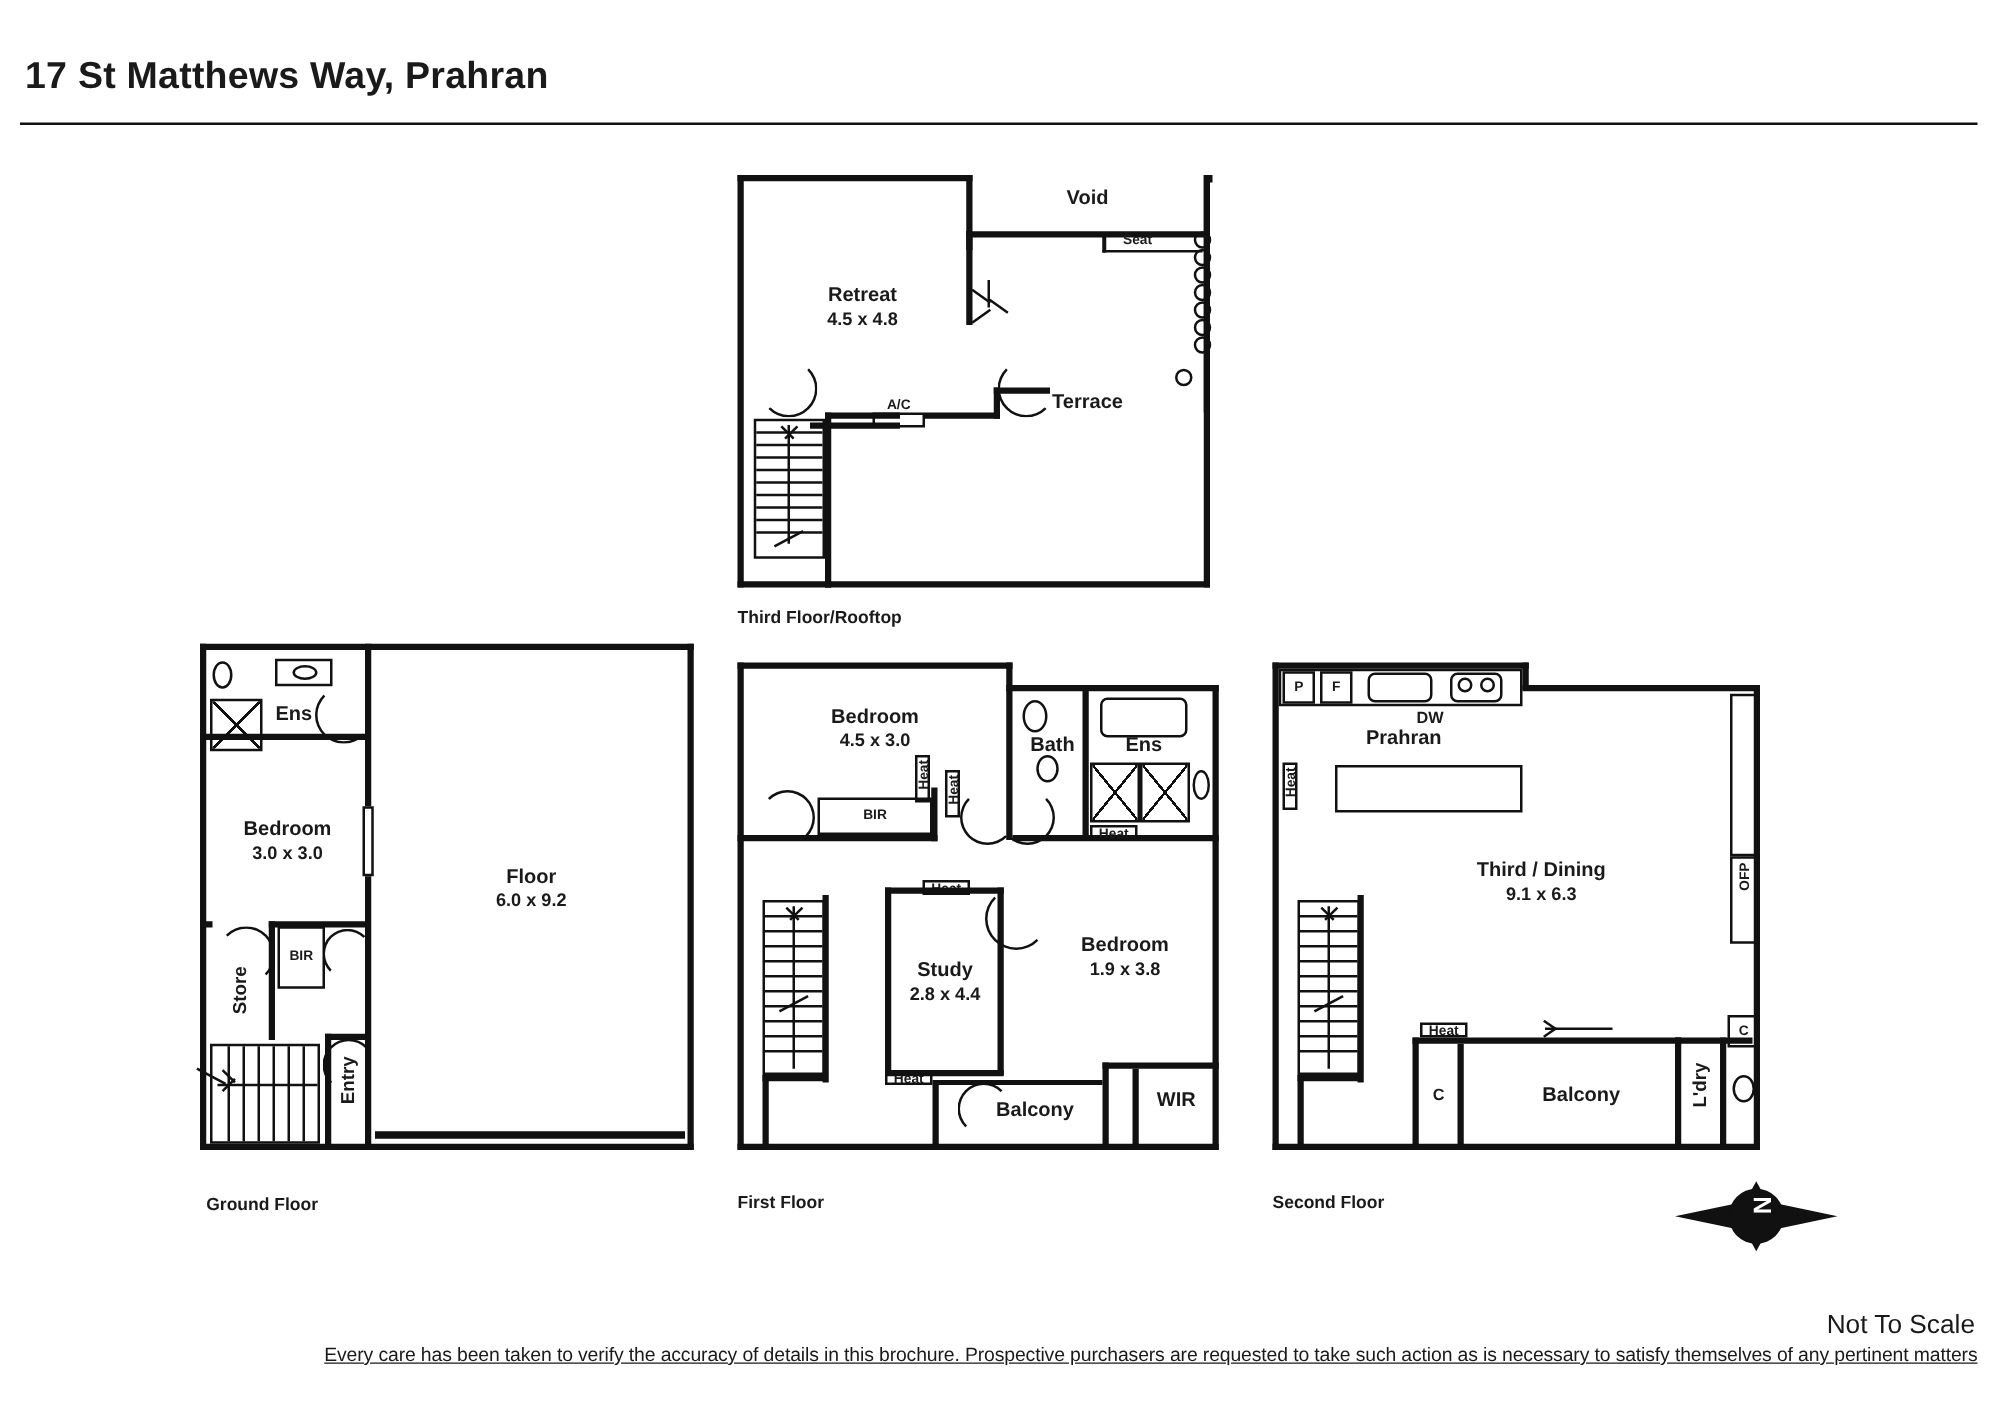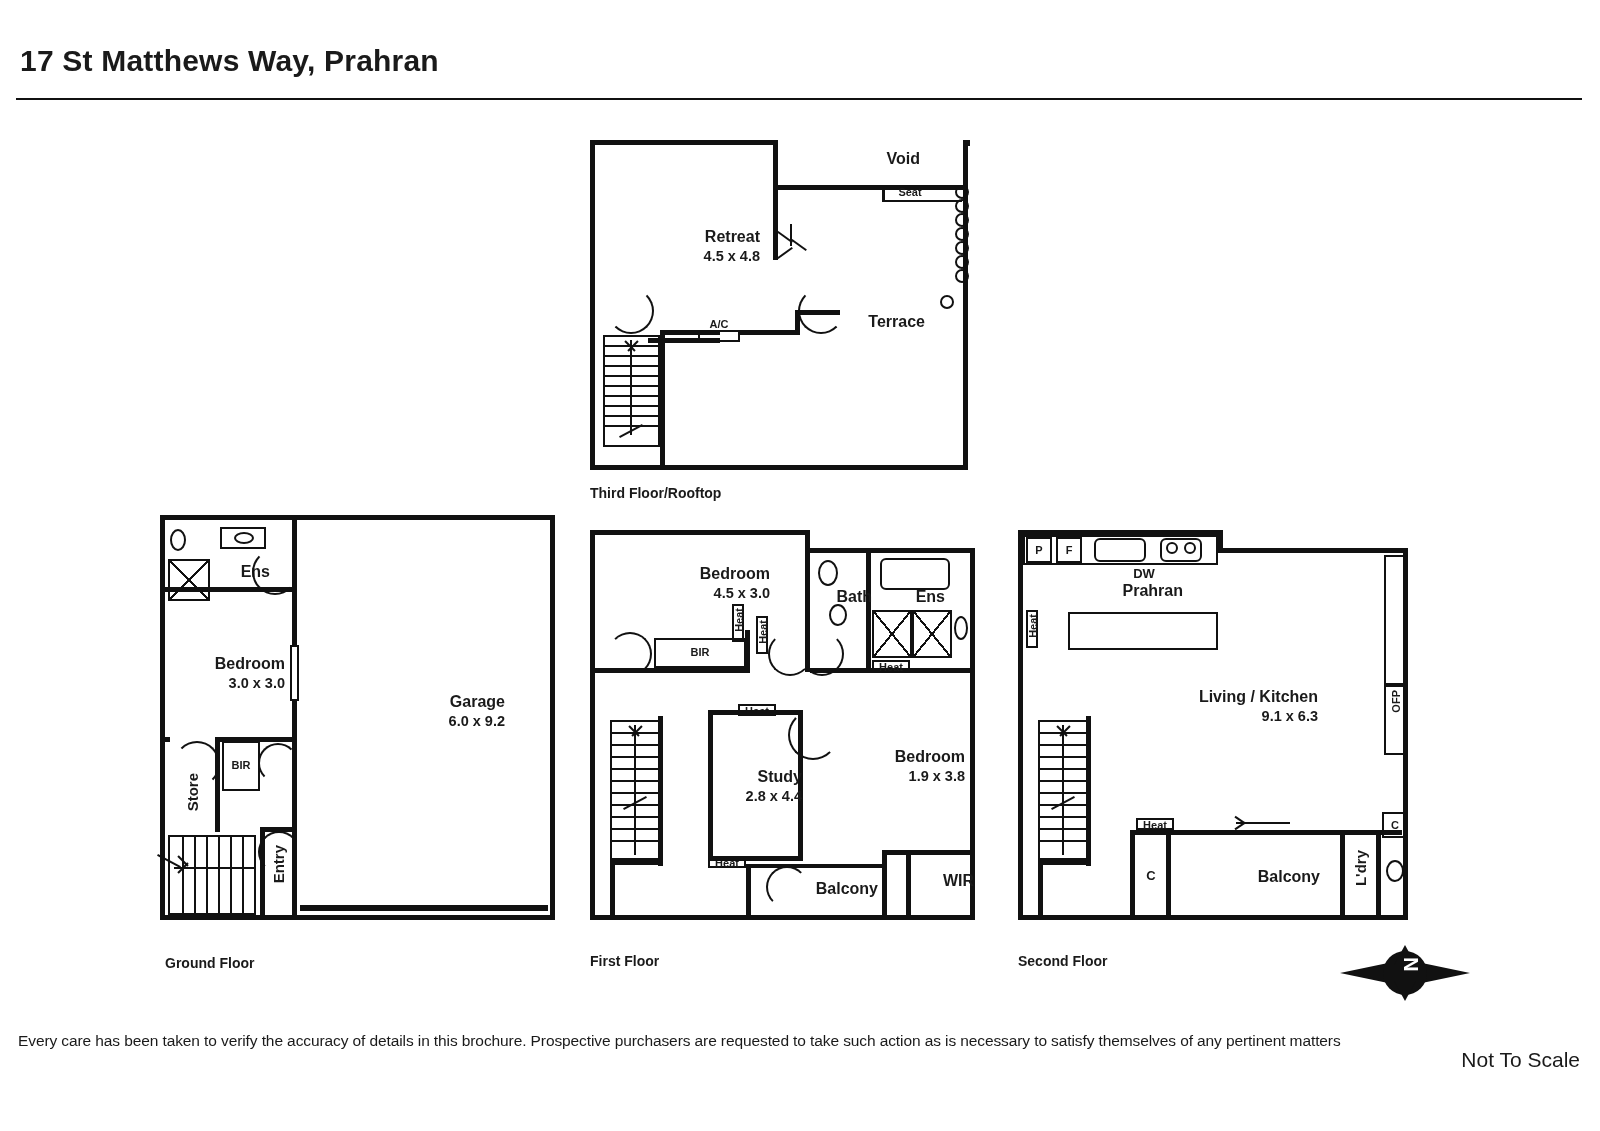--- a/index.html
+++ b/index.html
@@ -24,31 +24,31 @@
   }
   .header-rule{
     position:absolute;left:16px;top:98px;width:1566px;height:2px;background:#111;
   }
 
   
   .nts{
     position:absolute;right:20px;top:1048px;font-size:21px;
   }
   .disclaimer{
-    position:absolute;left:18px;top:1032px;width:1564px;
-    font-size:15.5px;text-align:left;letter-spacing:-.1px;
+    position:absolute;left:18px;top:1076px;width:1564px;
+    font-size:15.5px;text-align:right;letter-spacing:-.1px;text-decoration:underline;
   }
 
   
   .plan{position:absolute;}
   .plan-label{position:absolute;font-size:14px;font-weight:bold;}
 
   .w{position:absolute;background:#111;}        
   .wt{position:absolute;background:#111;}       
-  .lbl{position:absolute;font-size:16px;font-weight:bold;text-align:right;white-space:nowrap;}
+  .lbl{position:absolute;font-size:16px;font-weight:bold;text-align:center;white-space:nowrap;}
   .lbl .dim{display:block;font-size:14.5px;font-weight:bold;margin-top:2px;}
   .sm{position:absolute;font-size:11px;font-weight:bold;text-align:center;white-space:nowrap;}
   .sm-box{position:absolute;border:2px solid #111;box-sizing:border-box;}
   .thinline{position:absolute;background:#111;}
   .vert-text{position:absolute;font-size:15px;font-weight:bold;writing-mode:vertical-rl;transform:rotate(180deg);white-space:nowrap;}
   .vert-sm{position:absolute;font-size:11px;font-weight:bold;writing-mode:vertical-rl;transform:rotate(180deg);white-space:nowrap;}
 
   
   .arc{position:absolute;border:2px solid #111;border-radius:50%;}
   .arc-tr{border-left-color:transparent;border-bottom-color:transparent;}
@@ -211,21 +211,21 @@
         <div class="stair-stepv" style="left:48px;"></div>
       <div class="stair-stepv" style="left:60px;"></div>
         <div class="stair-stepv" style="left:72px;"></div>
     </div>
     <div class="thinline" style="left:14px;top:352px;width:80px;height:2px;"></div>
     <div class="thinline" style="left:16px;top:345px;width:14px;height:2px;transform:rotate(45deg);"></div>
     <div class="thinline" style="left:16px;top:352px;width:14px;height:2px;transform:rotate(-45deg);"></div>
     <div class="thinline" style="left:-4px;top:345px;width:26px;height:2px;transform:rotate(28deg);"></div>
 
     <div class="lbl" style="left:185px;top:178px;width:160px;">
-      <span>Garage</span>
+      <span>Floor</span>
       <span class="dim">6.0 x 9.2</span>
     </div>
   </div>
   <div class="plan-label" style="left:165px;top:955px;">Ground Floor</div>
 
   <div class="plan" style="left:590px;top:520px;width:400px;height:400px;">
 
     <div class="w" style="left:0;top:10px;width:5px;height:390px;"></div>
     <div class="w" style="left:0;top:10px;width:220px;height:5px;"></div>
     <div class="w" style="left:215px;top:10px;width:5px;height:22px;"></div>
@@ -347,21 +347,21 @@
     <div class="oval" style="left:166px;top:22px;width:12px;height:12px;"></div>
     <div class="sm" style="left:106px;top:46px;width:40px;font-size:13px;">DW</div>
 
     <div class="sm-box" style="left:50px;top:92px;width:150px;height:38px;"></div>
 
     <div class="lbl" style="left:45px;top:62px;width:120px;">
       <span>Prahran</span>
     </div>
 
     <div class="lbl" style="left:130px;top:168px;width:170px;">
-      <span>Living / Kitchen</span>
+      <span>Third / Dining</span>
       <span class="dim">9.1 x 6.3</span>
     </div>
 
     <div class="sm-box" style="left:366px;top:35px;width:24px;height:130px;"></div>
     <div class="sm-box" style="left:366px;top:165px;width:24px;height:70px;"></div>
     <div class="vert-sm" style="left:372px;top:170px;">OFP</div>
 
     <div class="sm-box" style="left:8px;top:90px;width:12px;height:38px;"></div>
     <div class="vert-sm" style="left:9px;top:94px;">Heat</div>
     <div class="sm-box" style="left:118px;top:298px;width:38px;height:12px;"></div>

